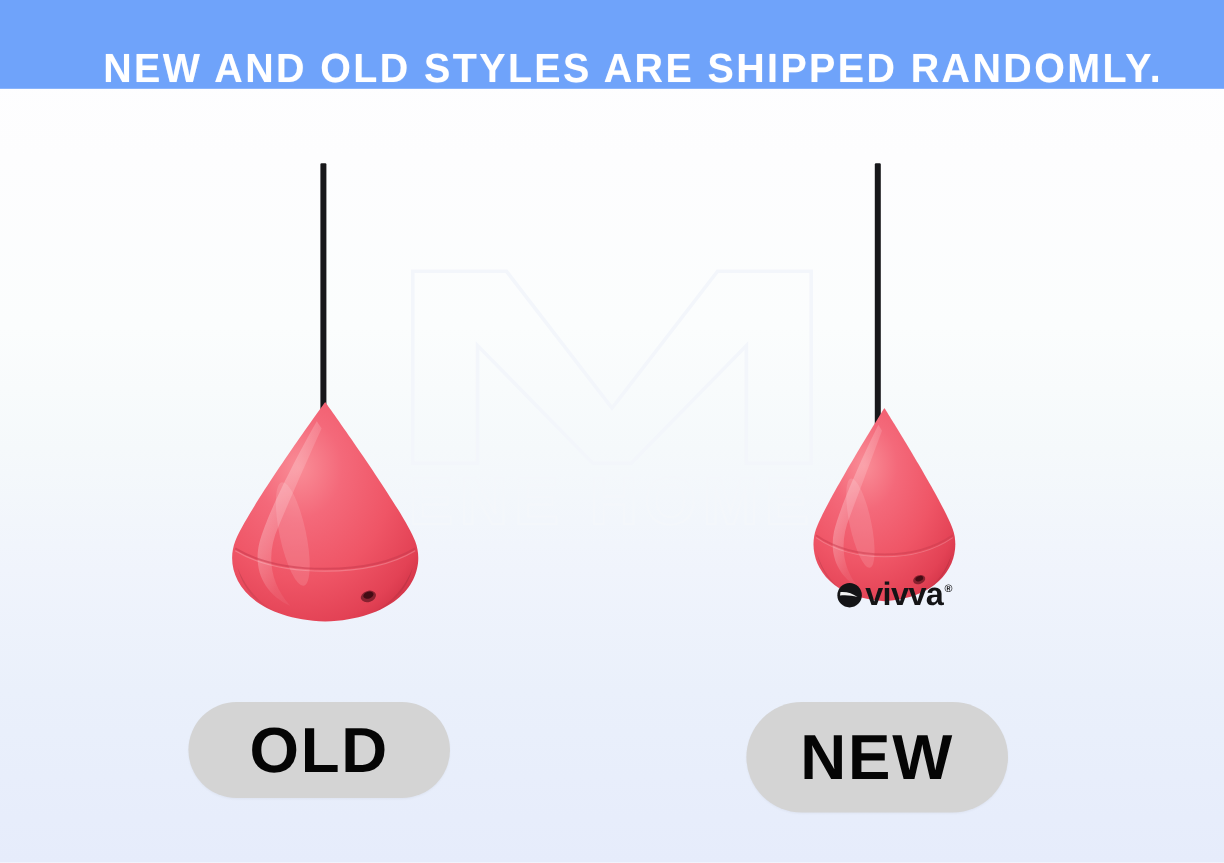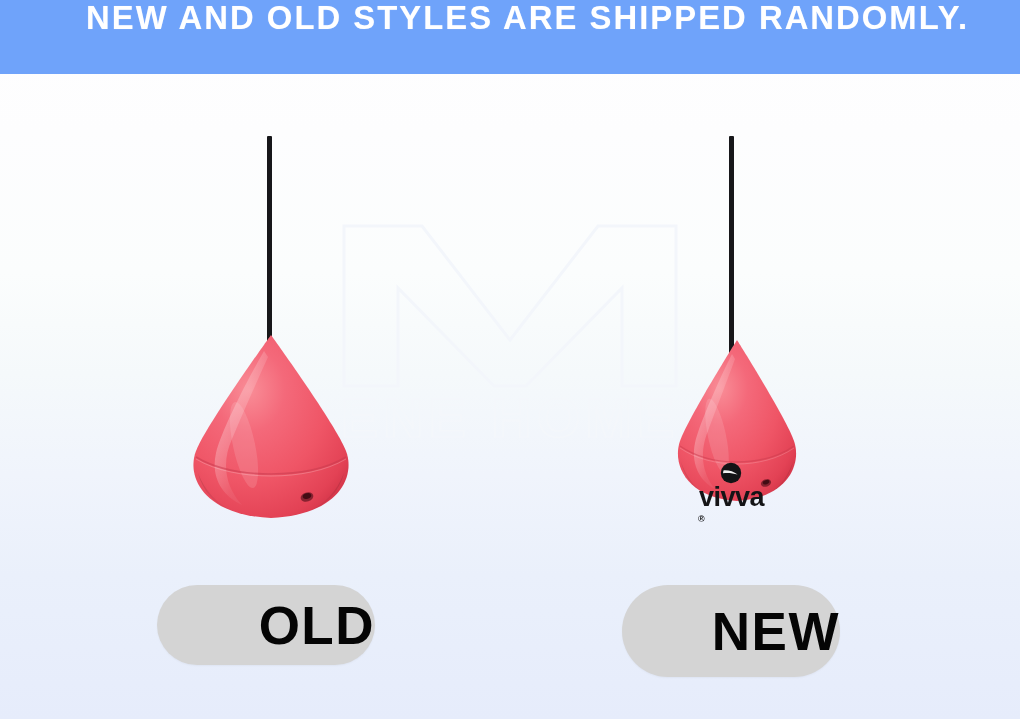--- a/index.html
+++ b/index.html
@@ -29,21 +29,21 @@
 
   
   .banner {
     position: absolute;
     left: 0;
     top: 0;
     width: 1020px;
     height: 74px;
     background: #6fa3fa;
     display: flex;
-    align-items: flex-start;
+    align-items: flex-end;
     justify-content: center;
     box-sizing: border-box;
     padding-left: 36px;
   }
   .banner-text {
     color: #ffffff;
     font-family: "Liberation Sans", sans-serif;
     font-weight: bold;
     font-size: 34px;
     letter-spacing: 2.1px;
@@ -97,21 +97,21 @@
     border-radius: 1px;
   }
 
   .drop-wrap { position: absolute; }
 
   
   .pill {
     position: absolute;
     display: flex;
     align-items: center;
-    justify-content: flex-end;
+    justify-content: center;
     background: #d4d4d4;
     border-radius: 999px;
     box-shadow: 0 1px 2px rgba(0,0,0,0.04);
   }
   .pill-label {
     color: #050505;
     font-family: "Liberation Sans", sans-serif;
     font-weight: bold;
     font-size: 53px;
     letter-spacing: 1.5px;
@@ -256,21 +256,21 @@
         <path d="M8 110 C 24 121, 45 126, 65 126 C 85 126, 106 121, 122 110" fill="none" stroke="#ffffff" stroke-width="0.9" opacity="0.2"></path>
 
         <path d="M9 124 C 20 155, 43 164, 65 163 C 87 164, 110 155, 121 124
                  C 114 152, 92 163, 65 163 C 38 163, 16 152, 9 124 Z" fill="url(#newRim)"></path>
 
         <ellipse cx="94" cy="145" rx="5.2" ry="3.6" fill="#7e1f2c" opacity="0.92" transform="rotate(-20 94 145)"></ellipse>
         <ellipse cx="94" cy="144.2" rx="3.4" ry="2.1" fill="#3c0a12" opacity="0.9" transform="rotate(-20 94 144)"></ellipse>
       </svg>
     </div>
 
-    <div class="logo" style="left:177px; top:462px;flex-direction:column;">
+    <div class="logo" style="left:177px; top:482px;">
       <svg class="logo-mark" width="22" height="22" viewBox="0 0 22 22">
         <circle cx="11" cy="11" r="10.2" fill="#141416"></circle>
         <path d="M3.4 8.4 C 8.6 8.0, 13.6 9.4, 17.6 12.6 C 13.0 11.1, 8.0 10.6, 3.0 11.2 Z" fill="#f3f3f3"></path>
         <path d="M3.1 11.1 C 7.6 10.6, 12.2 11.4, 16.2 13.6 C 11.6 12.6, 7.2 12.5, 3.0 13.0 Z" fill="#f3f3f3" opacity="0.0"></path>
       </svg>
       <span class="logo-word">vivva</span>
       <span class="logo-reg">®</span>
     </div>
   </div>
 

